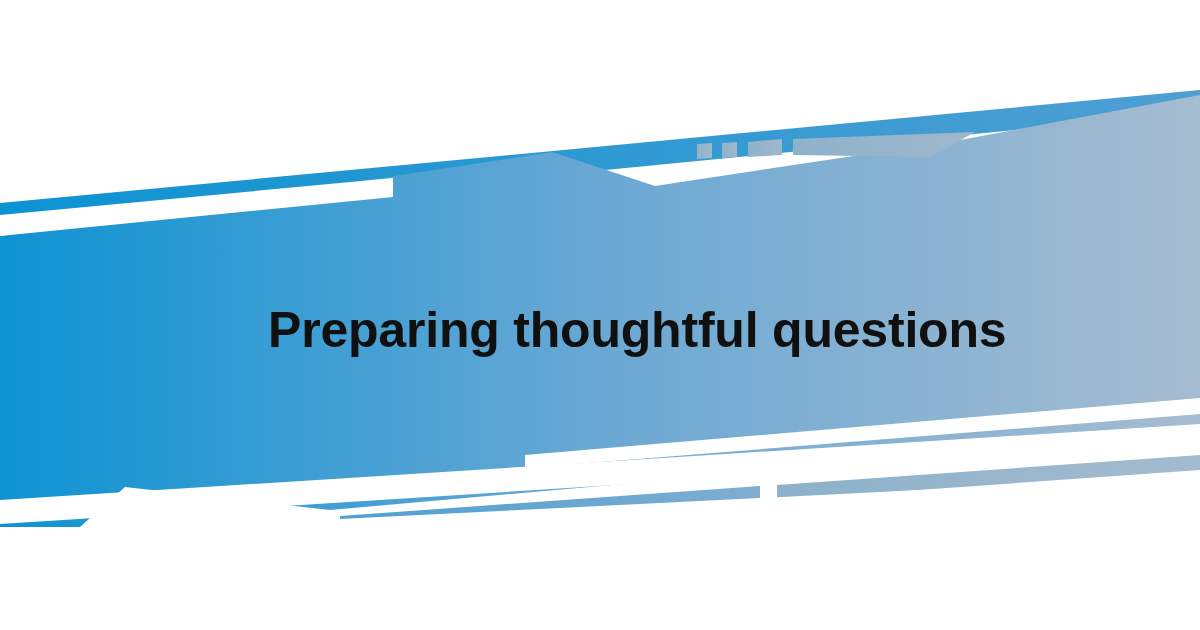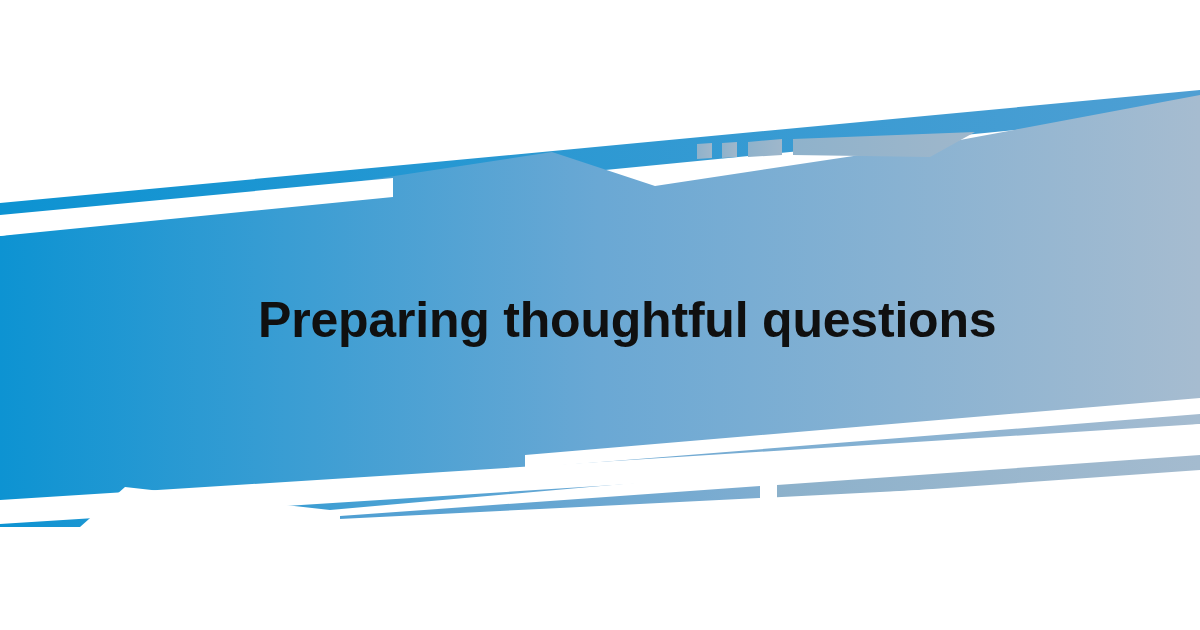--- a/index.html
+++ b/index.html
@@ -32,21 +32,21 @@
     left: 0;
     top: 0;
     width: 1200px;
     height: 630px;
     pointer-events: none;
   }
   #banner-title {
     position: absolute;
     left: 258px;
     top: 292px;
-    margin: 0;
+    margin: 10px;
     font-family: "Liberation Sans", sans-serif;
     font-size: 50px;
     font-weight: bold;
     line-height: 56px;
     letter-spacing: -0.2px;
     color: #101010;
     white-space: nowrap;
   }
 </style>
 </head>

